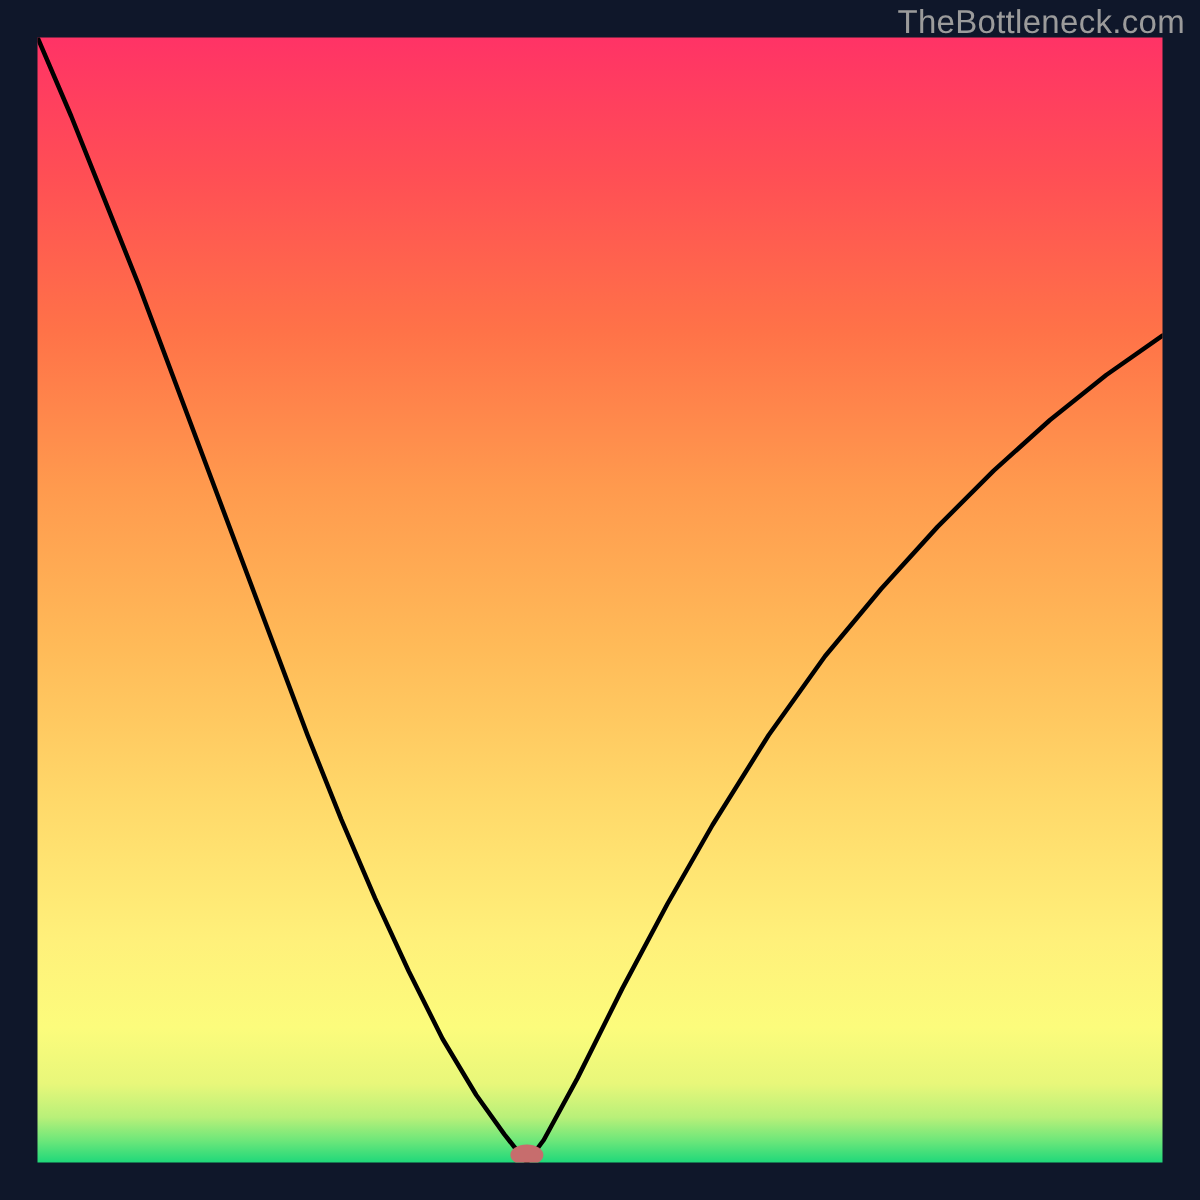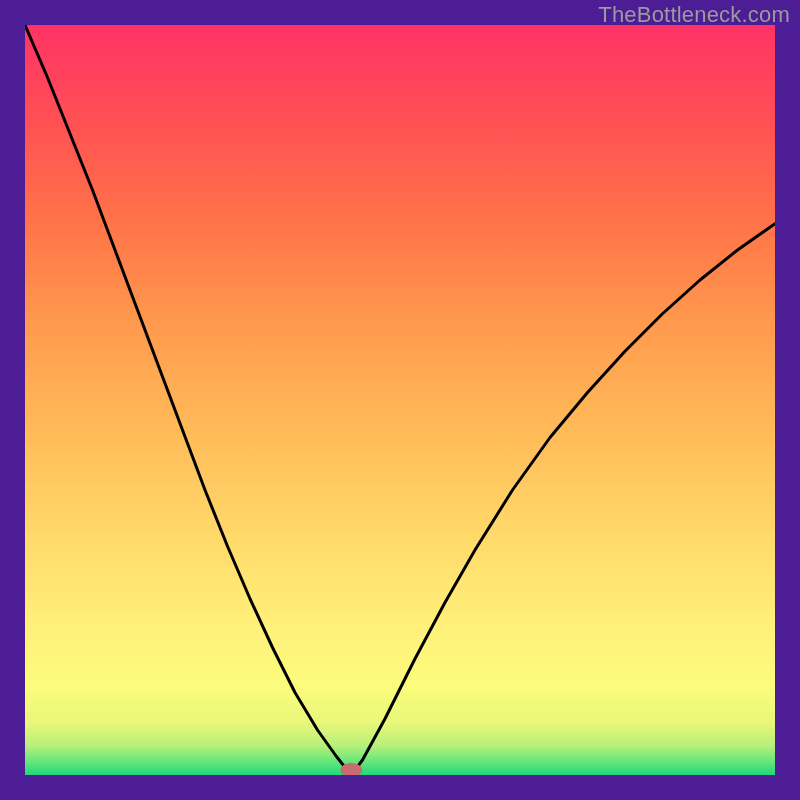--- a/index.html
+++ b/index.html
@@ -10,21 +10,21 @@
     background: #000;
     overflow: hidden;
     font-family: Arial, Helvetica, sans-serif;
   }
   .frame {
     position: absolute;
     top: 0;
     left: 0;
     width: 800px;
     height: 800px;
-    background: #4c1d95;
+    background: #0f172a;
   }
   .plot-area {
     position: absolute;
     top: 25px;
     left: 25px;
     width: 750px;
     height: 750px;
     
     background: linear-gradient(to top,
       #1fd87a 0%,

